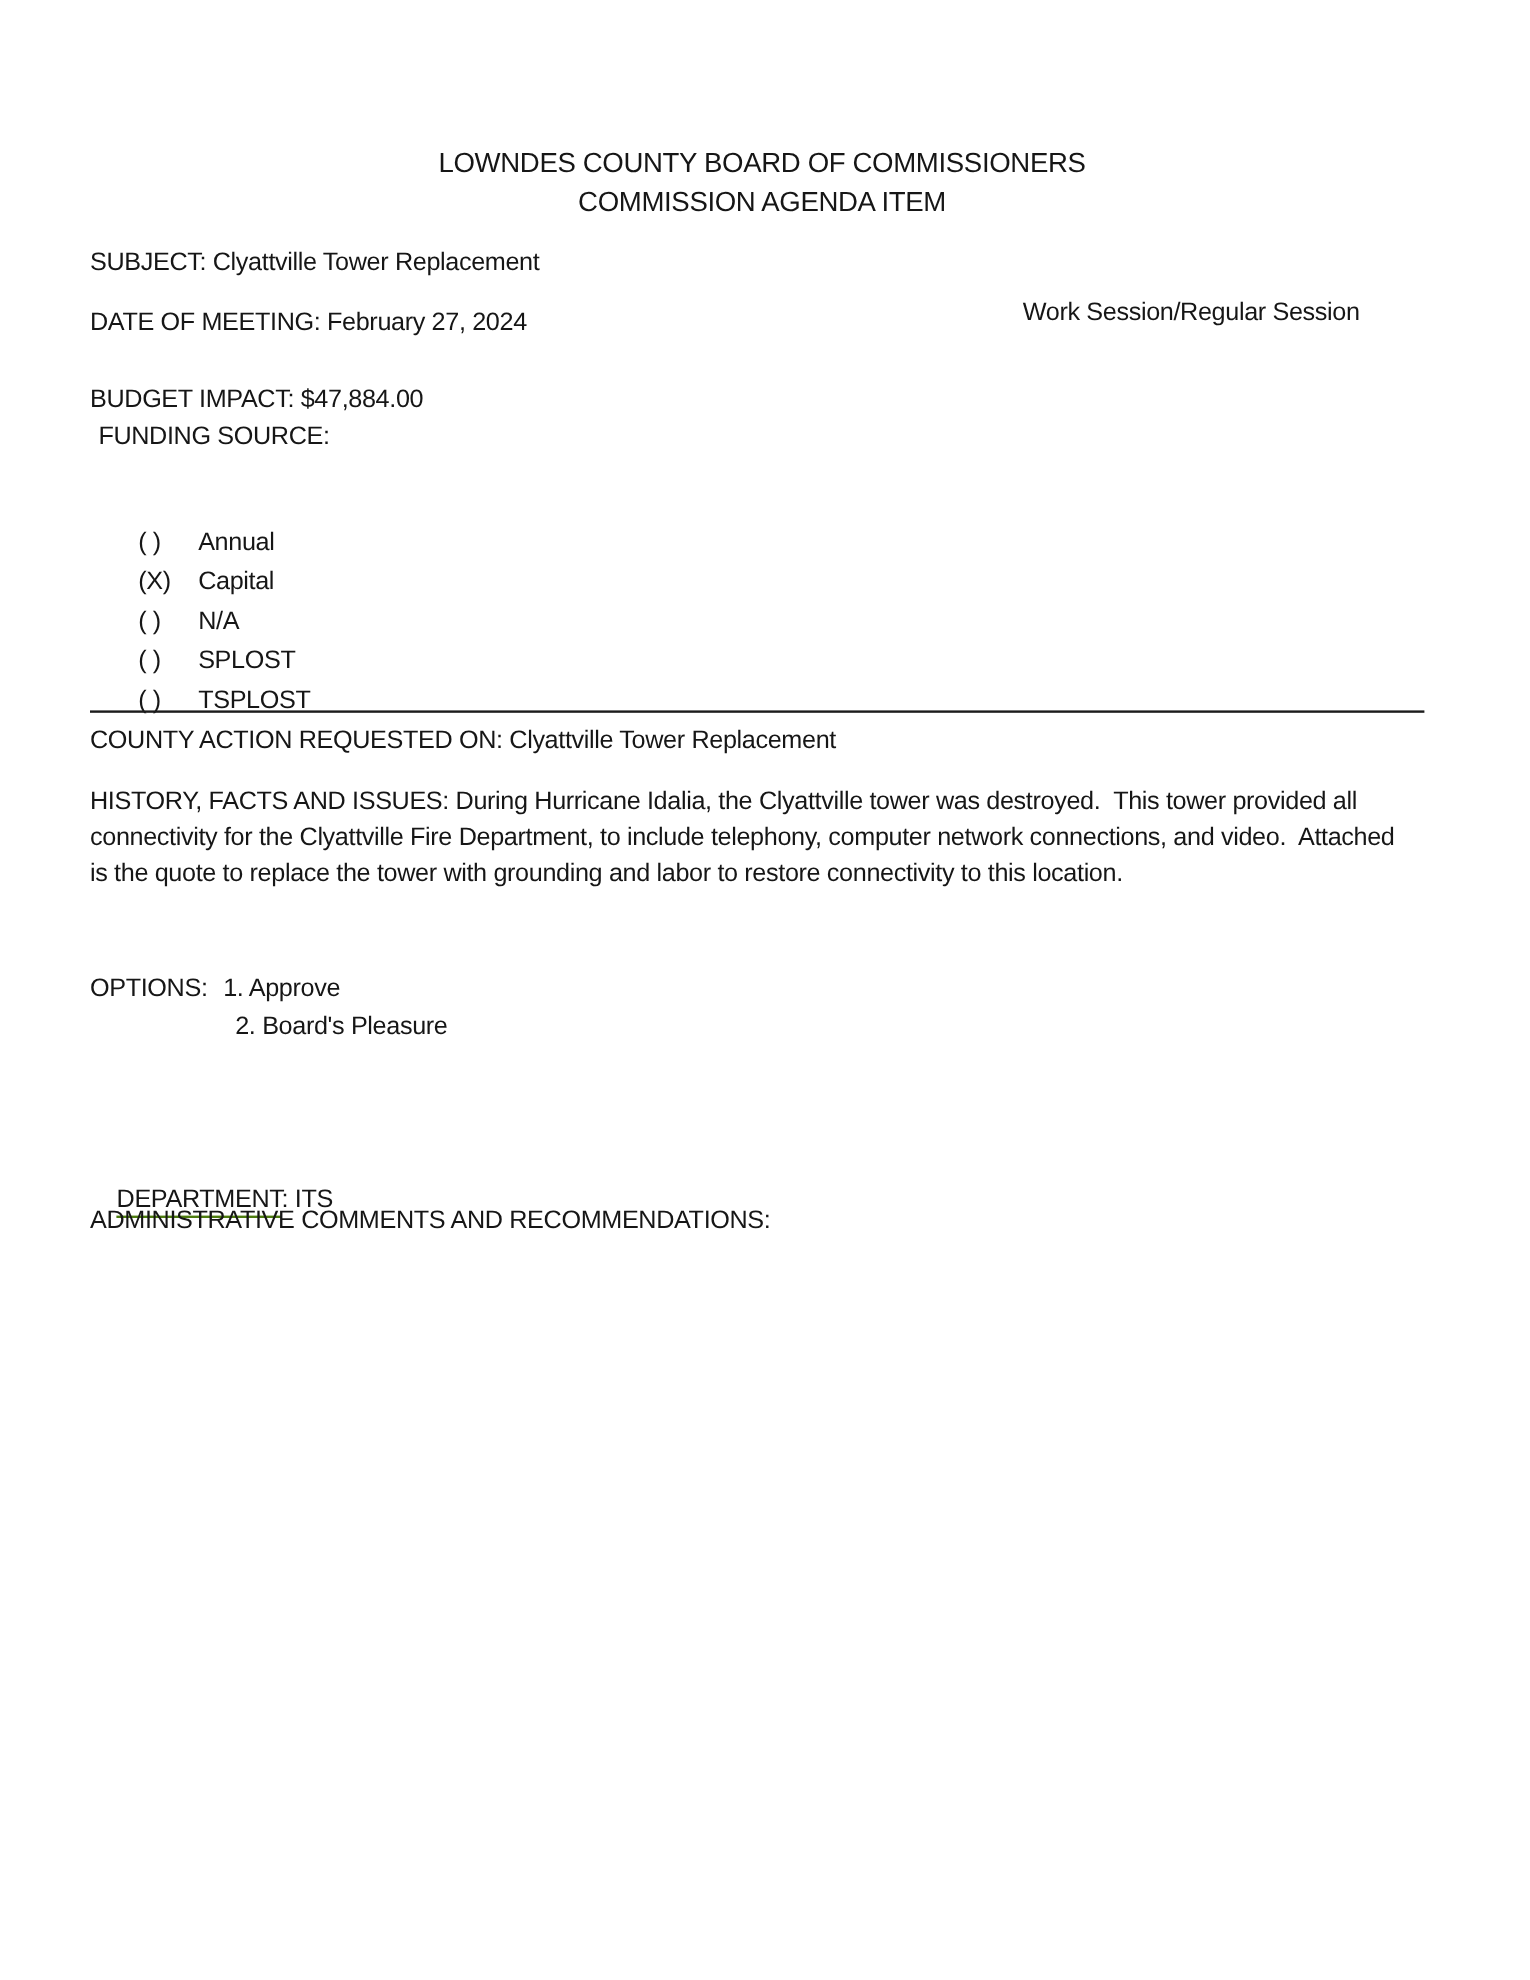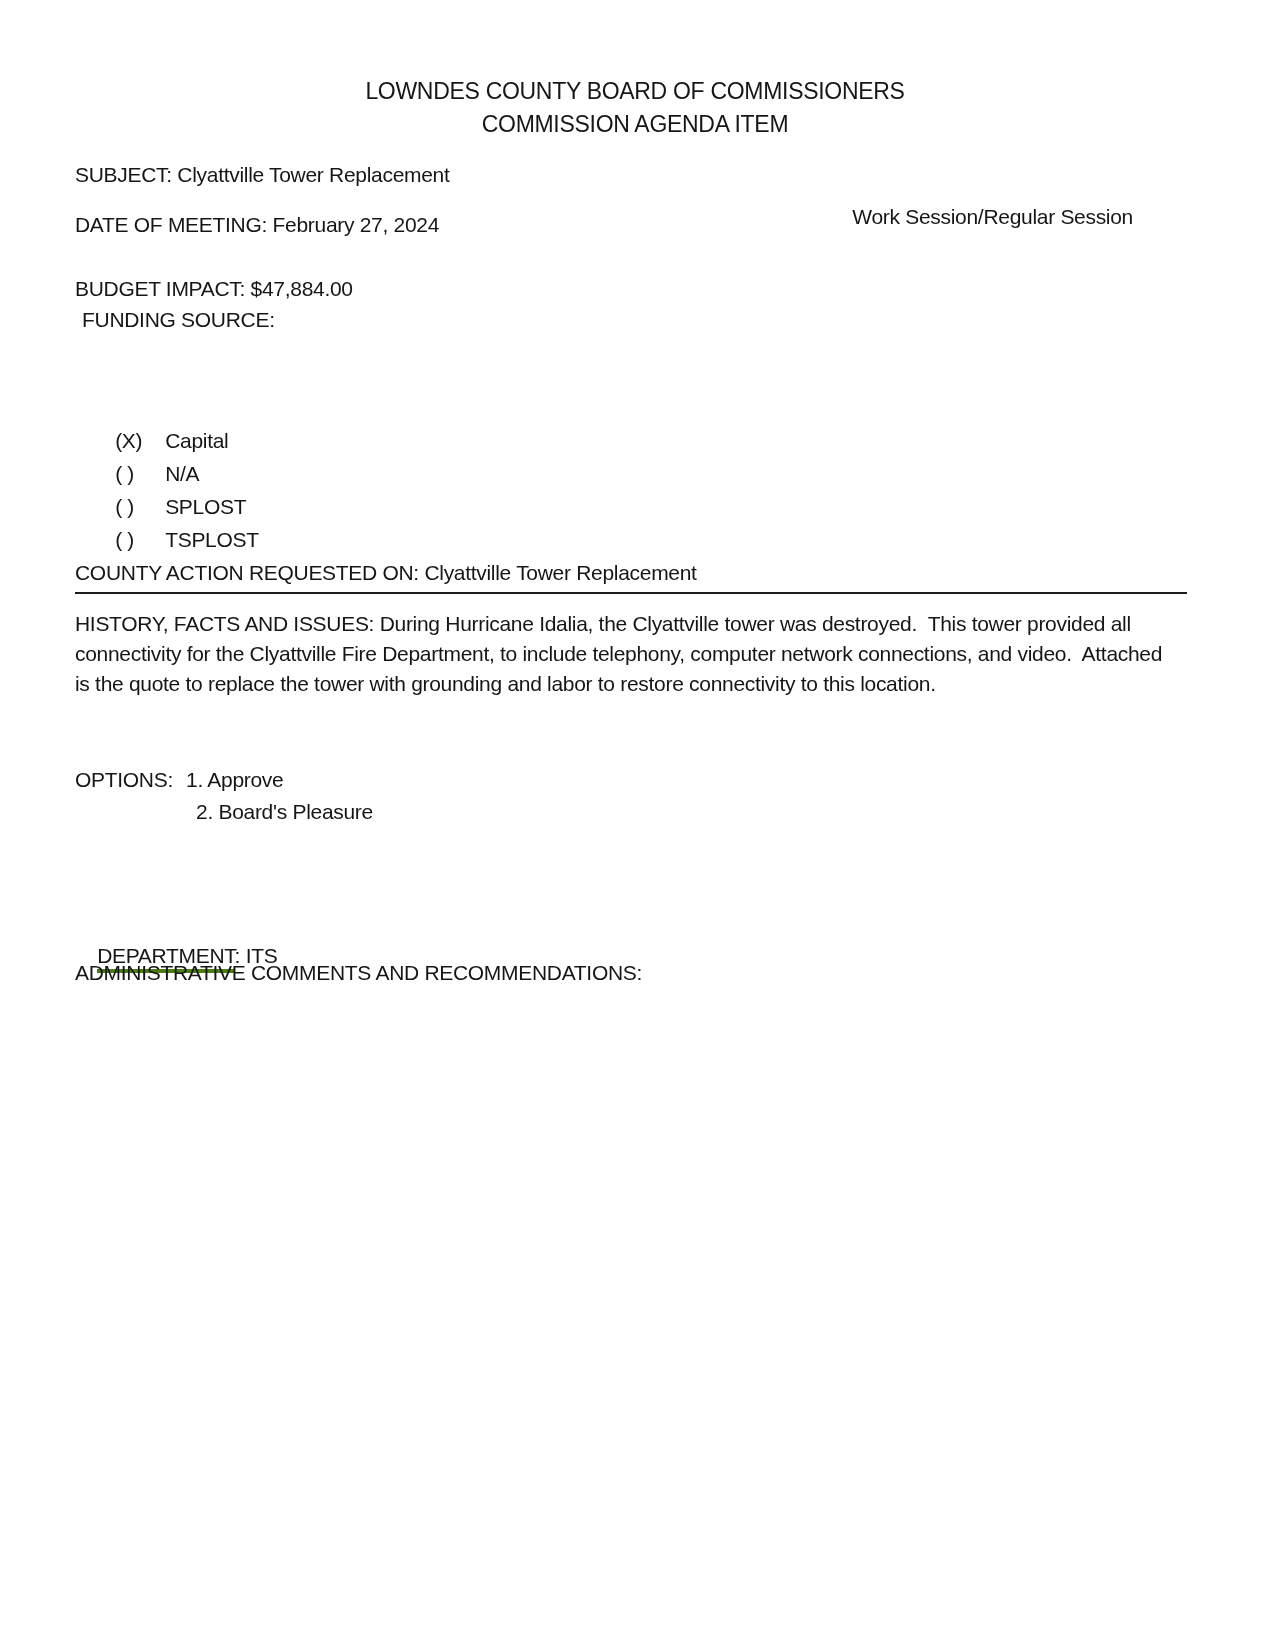--- a/index.html
+++ b/index.html
@@ -11,35 +11,36 @@
     font-family: "Liberation Sans", sans-serif;
     color: #161616;
     overflow: hidden;
   }
   .t {
     position: absolute;
     font-size: 21px;
     line-height: 1;
     letter-spacing: -0.3px;
     white-space: pre;
+    margin-top: 44px;
   }
   .title {
     left: 75px;
     width: 1120px;
     text-align: center;
     font-size: 23px;
   }
   .wrap {
     white-space: pre-wrap;
     line-height: 30px;
   }
   .fs-row { left: 93px; }
   .fs-mark { display: inline-block; width: 50px; }
   .ul-label {
-    border-bottom: 4px solid #4d7c0f;
+    border-bottom: 2px solid #4d7c0f;
     padding-bottom: 2px;
   }
   .rule {
     position: absolute;
     left: 75px;
     top: 592px;
     width: 1112px;
     height: 2px;
     background: #1c1c1c;
   }
@@ -56,20 +57,23 @@
   <div class="t" style="top:164px; left:75px">SUBJECT: Clyattville Tower Replacement</div>
 
   <div class="t" style="top:206px; right:142px">Work Session/Regular Session</div>
 
   <div class="t" style="top:214px; left:75px">DATE OF MEETING: February 27, 2024</div>
 
   <div class="t" style="top:278px; left:75px">BUDGET IMPACT: $47,884.00</div>
 
   <div class="t" style="top:309px; left:82px">FUNDING SOURCE:</div>
 
+  <div class="t fs-row" style="top:376px">
+    <span class="fs-mark">( )</span><span>Annual</span>
+  </div>
   <div class="t fs-row" style="top:409px">
     <span class="fs-mark">(X)</span><span>Capital</span>
   </div>
   <div class="t fs-row" style="top:442px">
     <span class="fs-mark">( )</span><span>N/A</span>
   </div>
   <div class="t fs-row" style="top:475px">
     <span class="fs-mark">( )</span><span>SPLOST</span>
   </div>
   <div class="t fs-row" style="top:508px">

